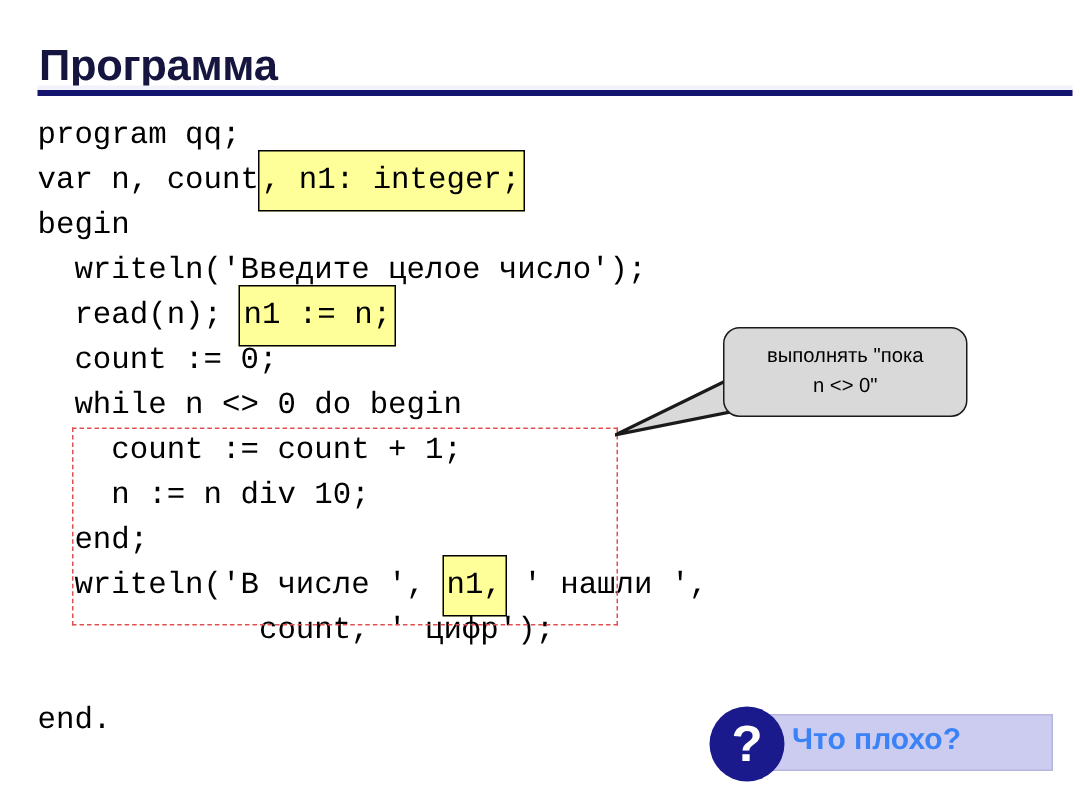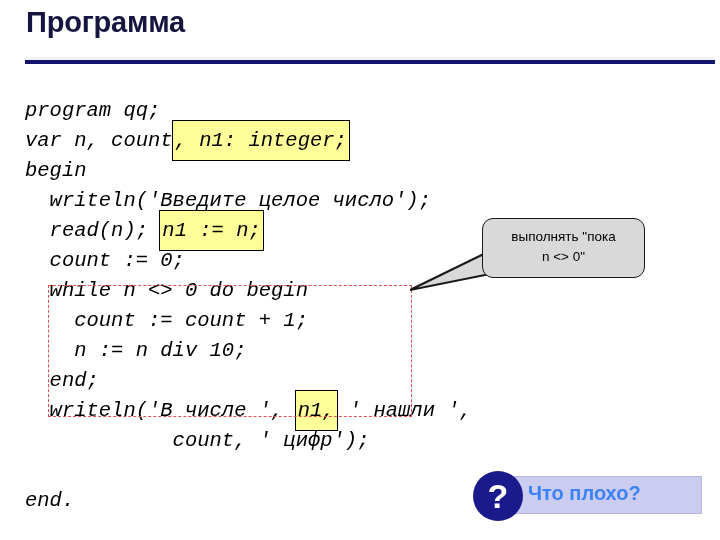--- a/index.html
+++ b/index.html
@@ -12,21 +12,21 @@
     height: 540px;
     position: relative;
     overflow: hidden;
     font-family: "Liberation Sans", sans-serif;
   }
 
   
   #slide-title {
     position: absolute;
     left: 26px;
-    top: 6px;
+    top: 28px;
     font-family: "Liberation Sans", sans-serif;
     font-size: 29px;
     font-weight: bold;
     color: #151540;
     letter-spacing: -0.2px;
     white-space: nowrap;
   }
   #title-rule {
     position: absolute;
     left: 25px;
@@ -41,28 +41,27 @@
     top: 57px;
     width: 690px;
     height: 3px;
     background: #f2f2fa;
   }
 
   
   #code-block {
     position: absolute;
     left: 25px;
-    top: 96px;
+    top: 76px;
     width: 680px;
     font-family: "Liberation Mono", "DejaVu Sans Mono", monospace;
     font-size: 20.5px;
     line-height: 30px;
     color: #000000;
     white-space: pre;
-    font-style: italic;
   }
   .code-line {
     height: 30px;
     white-space: pre;
     position: relative;
   }
 
   
   .hl {
     background: #ffff99;

